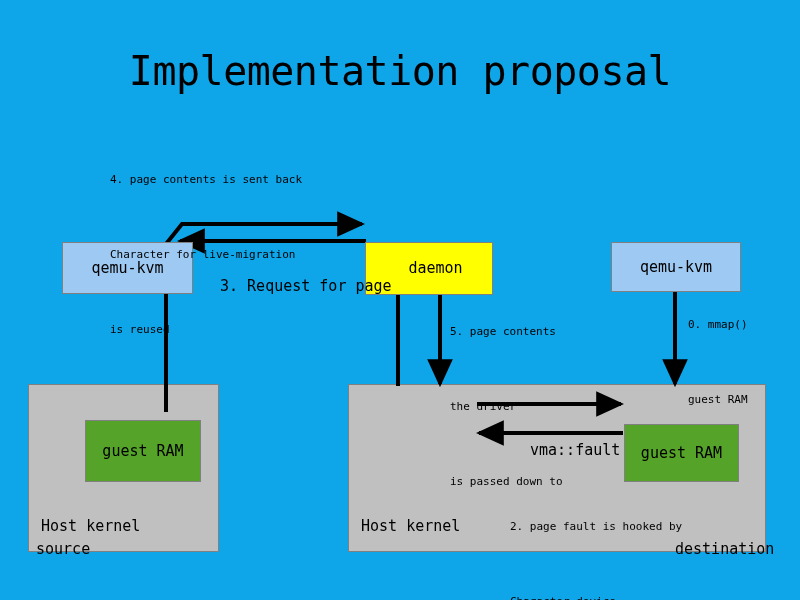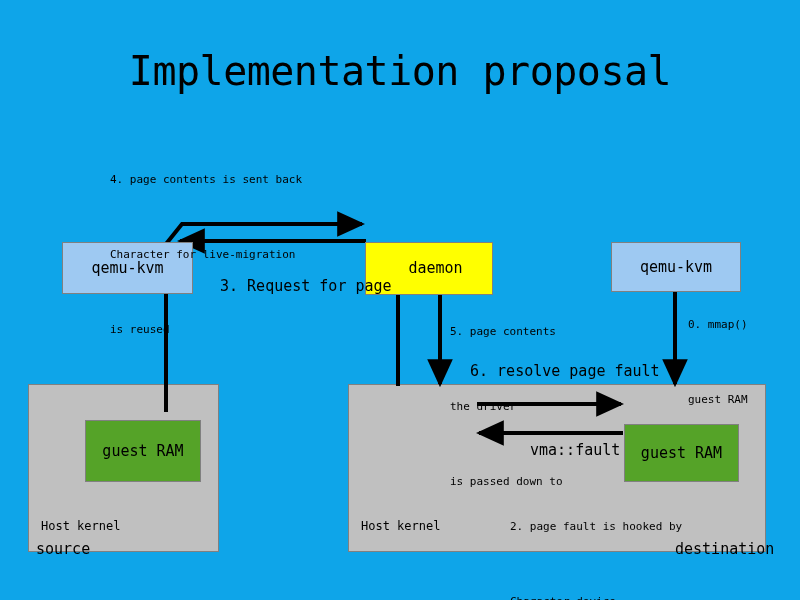--- a/index.html
+++ b/index.html
@@ -70,21 +70,21 @@
   .node.gray   {
     background: #c0c0c0;
     display: block;
     align-items: stretch;
     justify-content: flex-start;
   }
   .node.gray > .kernel-label {
     position: absolute;
     left: 12px;
     bottom: 14px;
-    font-size: 12px;
+    font-size: 15px;
     white-space: pre;
   }
   .z-top { z-index: 5; }
 </style>
 </head>
 <body>
 
 <div id="canvas">
 
   <div class="title">Implementation proposal</div>
@@ -156,21 +156,20 @@
     <span class="line">5. page contents</span>
     <span class="line">the driver</span>
     <span class="line">is passed down to</span>
   </div>
 
   <div class="textblock z-top" style="left:688px; top:262px;">
     <span class="line">0. mmap()</span>
     <span class="line">guest RAM</span>
   </div>
 
-  <div class="label z-top" style="left:470px; top:362px;">6. resolve page fault</div>
 
   <div class="label z-top" style="left:510px; top:441px;margin-left:20px;">vma::fault</div>
 
   <div class="textblock z-top" style="left:510px; top:464px;">
     <span class="line">2. page fault is hooked by</span>
     <span class="line">Character device.</span>
   </div>
 
   <div class="label" style="left:36px; top:540px;">source</div>
 

